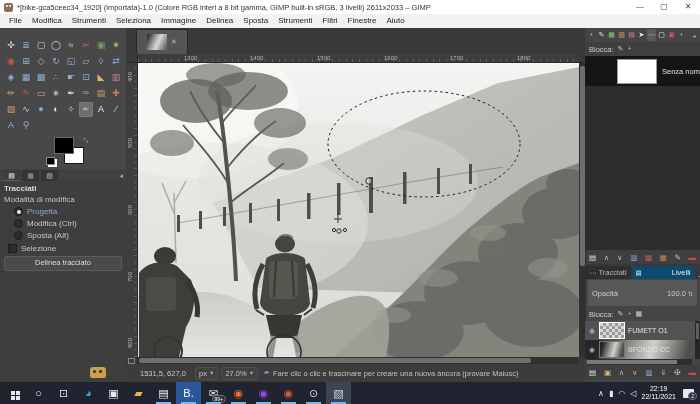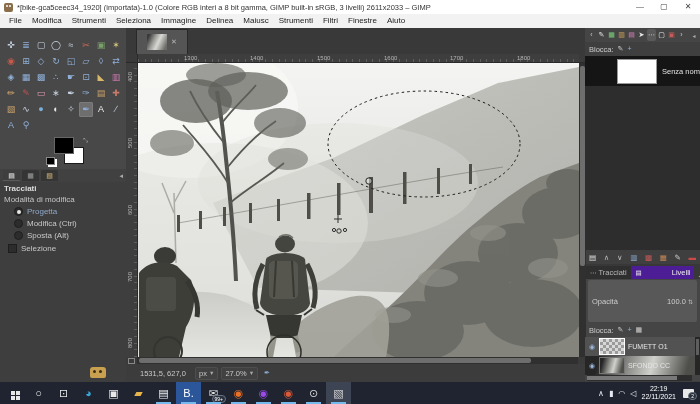--- a/index.html
+++ b/index.html
@@ -94,29 +94,29 @@
   .lockrow{height:14px;display:flex;align-items:center;gap:4px;padding:0 4px;background:#3f3f3f;flex:none;}
   .lock-icon{font-size:7px;}
   .paths-list{height:194px;background:#2d2d2d;flex:none;position:relative;}
   .path-row{height:30px;background:#151515;display:flex;align-items:center;gap:5px;padding-left:32px;}
   .path-thumb{width:38px;height:23px;background:#fff;border:1px solid #999;flex:none;}
   .path-label{color:#e0e0e0;font-size:7.5px;white-space:nowrap;}
   .actionrow{height:14px;display:flex;align-items:center;justify-content:space-between;padding:0 4px;background:#3f3f3f;flex:none;}
   .act{font-size:7.5px;line-height:13px;}
   .dock-tab-row{height:15px;display:flex;align-items:flex-end;gap:1px;background:#383838;padding-left:1px;flex:none;}
   .dtab{height:13px;display:flex;align-items:center;gap:2px;padding:0 4px;background:#2f2f2f;color:#b8b8b8;}
-  .dtab.active{background:#4c1d95;color:#eee;gap:30px;}
+  .dtab.active{background:#0c4a6e;color:#eee;gap:30px;}
   .dtab .dtab-icon{font-size:6.5px;}
   .dtab .dtab-label{font-size:7.5px;}
   .dtab-menu{margin-left:auto;font-size:6px;color:#aaa;padding:0 3px;}
   .moderow{height:16px;display:flex;align-items:center;padding:0 4px;gap:2px;flex:none;}
   .moderow .lbl{flex:1;}
   .mode-reset{color:#d8a850;font-size:8px;}
   .caret{font-size:5.5px;color:#aaa;}
-  .opacityrow{height:26px;margin:1px 3px;background:#585858;border-radius:2px;display:flex;align-items:center;justify-content:space-between;padding:8px 4px;flex:none;position:relative;}
+  .opacityrow{height:26px;margin:1px 3px;background:#585858;border-radius:2px;display:flex;align-items:center;justify-content:space-between;padding:0 4px;flex:none;position:relative;}
   .opacityrow .spin{font-size:6px;color:#bbb;}
   .layers-wrap{height:38px;position:relative;flex:none;background:#2d2d2d;}
   .layer-row{height:19px;display:flex;align-items:center;gap:3px;padding:0 3px;background:#353535;}
   .layer-row.selected{background:#525252;}
   .eye{font-size:7px;color:#9ab4d8;width:8px;text-align:center;}
   .lthumb{width:24px;height:15px;flex:none;border:1px solid #777;}
   .layer-row.selected .lthumb{border-color:#fff;}
   .cls-checker{background-color:#d8d8d8;
     background-image:linear-gradient(45deg,#9a9a9a 25%,transparent 25%,transparent 75%,#9a9a9a 75%),
                      linear-gradient(45deg,#9a9a9a 25%,transparent 25%,transparent 75%,#9a9a9a 75%);
@@ -164,21 +164,21 @@
   </div>
 
   <div class="menubar">
 
   <span class="menu-item">File</span>
       <span class="menu-item">Modifica</span>
       <span class="menu-item">Strumenti</span>
       <span class="menu-item">Seleziona</span>
       <span class="menu-item">Immagine</span>
       <span class="menu-item">Delinea</span>
-      <span class="menu-item">Maiusc</span>
+      <span class="menu-item">Sposta</span>
       <span class="menu-item">Strumenti</span>
       <span class="menu-item">Filtri</span>
       <span class="menu-item">Finestre</span>
       <span class="menu-item">Aiuto</span>
     </div>
 
   <div class="main">
 
     <div class="left-dock">
       <div class="toolbox">
@@ -260,20 +260,21 @@
               <span class="radio-dot"></span>
               <span class="radio-label">Sposta (Alt)</span>
             </div>
           </div>
         <div class="check-row">
           <span class="check-box"></span>
           <span class="radio-label">Selezione</span>
         </div>
         <div>
 
+            <span class="to-button">Delinea tracciato</span>
           </div>
         <span class="wilber"></span>
       </div>
     </div>
 
     <div class="center">
       <div class="canvas-tabstrip">
         <div class="image-tab">
           <span class="tab-thumb"></span>
           <span class="tab-close">✕</span>
@@ -421,20 +422,21 @@
         <span class="sb-pos">1531,5, 627,0</span>
         <span class="sb-dd">
           <span>px</span>
           <span class="sb-caret">▼</span>
         </span>
         <span class="sb-dd">
           <span>27.0%</span>
           <span class="sb-caret">▼</span>
         </span>
         <span class="sb-msg-icon">✒</span>
+        <span class="sb-msg">Fare clic o clic e trascinare per creare una nuova àncora (provare Maiusc)</span>
       </div>
     </div>
 
     <div class="right-dock">
       <div class="rtabs">
         <span style="display:flex;gap:1px;">
 
         <span class="rtab" style="color: rgb(204, 204, 204);">‹</span>
             <span class="rtab" style="color: rgb(232, 232, 232);">✎</span>
             <span class="rtab" style="color: rgb(122, 200, 122);">▦</span>

